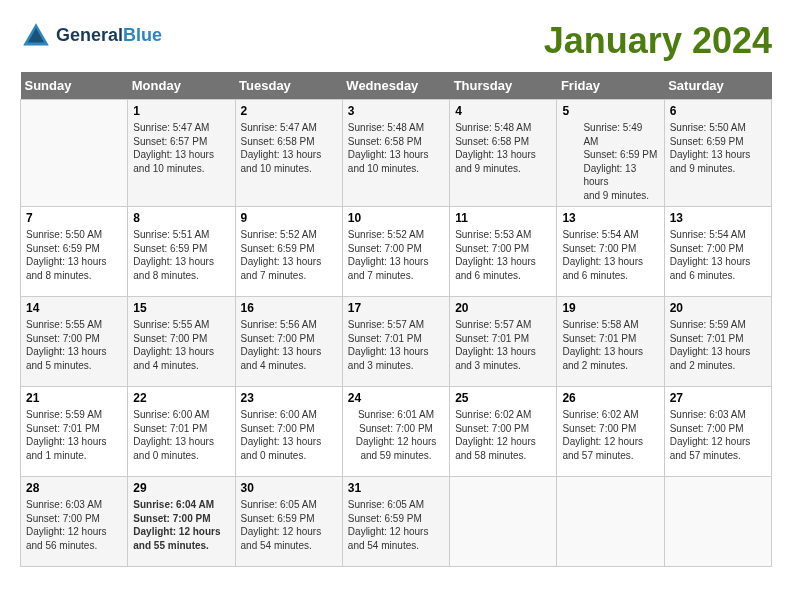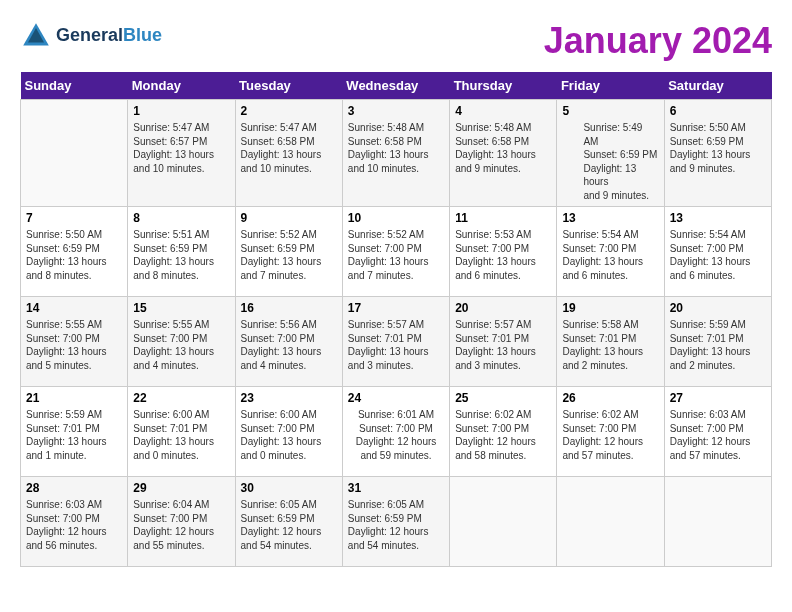--- a/index.html
+++ b/index.html
@@ -33,34 +33,34 @@
     .logo-icon {
       width: 32px;
       height: 32px;
     }
     .title-block {
       text-align: right;
     }
     .month-title {
       font-size: 36px;
       font-weight: bold;
-      color: #a21caf;
+      color: #4d7c0f;
       margin-left: 27px;
     }
     .location {
       font-size: 16px;
       color: #555;
     }
     table {
       width: 100%;
       border-collapse: collapse;
       font-size: 11px;
     }
     thead th {
-      background-color: #4c1d95;
+      background-color: #737373;
       color: #fff;
       padding: 6px 4px;
       text-align: left;
       font-size: 13px;
       font-weight: bold;
     }
     tbody td {
       border: 1px solid #ccc;
       vertical-align: top;
       padding: 4px 5px;
@@ -321,21 +321,21 @@
       <tr>
         <td>
           <span class="day-num">28</span>
           <div class="day-info" style="white-space: pre-line;">Sunrise: 6:03 AM
 Sunset: 7:00 PM
 Daylight: 12 hours
 and 56 minutes.</div>
         </td>
         <td>
           <span class="day-num">29</span>
-          <div class="day-info" style="white-space: pre-line;">Sunrise: 6:04 AM
+          <div class="day-info" style="white-space: pre-line; font-weight: bold;">Sunrise: 6:04 AM
 Sunset: 7:00 PM
 Daylight: 12 hours
 and 55 minutes.</div>
         </td>
         <td>
           <span class="day-num">30</span>
           <div class="day-info" style="white-space: pre-line;">Sunrise: 6:05 AM
 Sunset: 6:59 PM
 Daylight: 12 hours
 and 54 minutes.</div>

